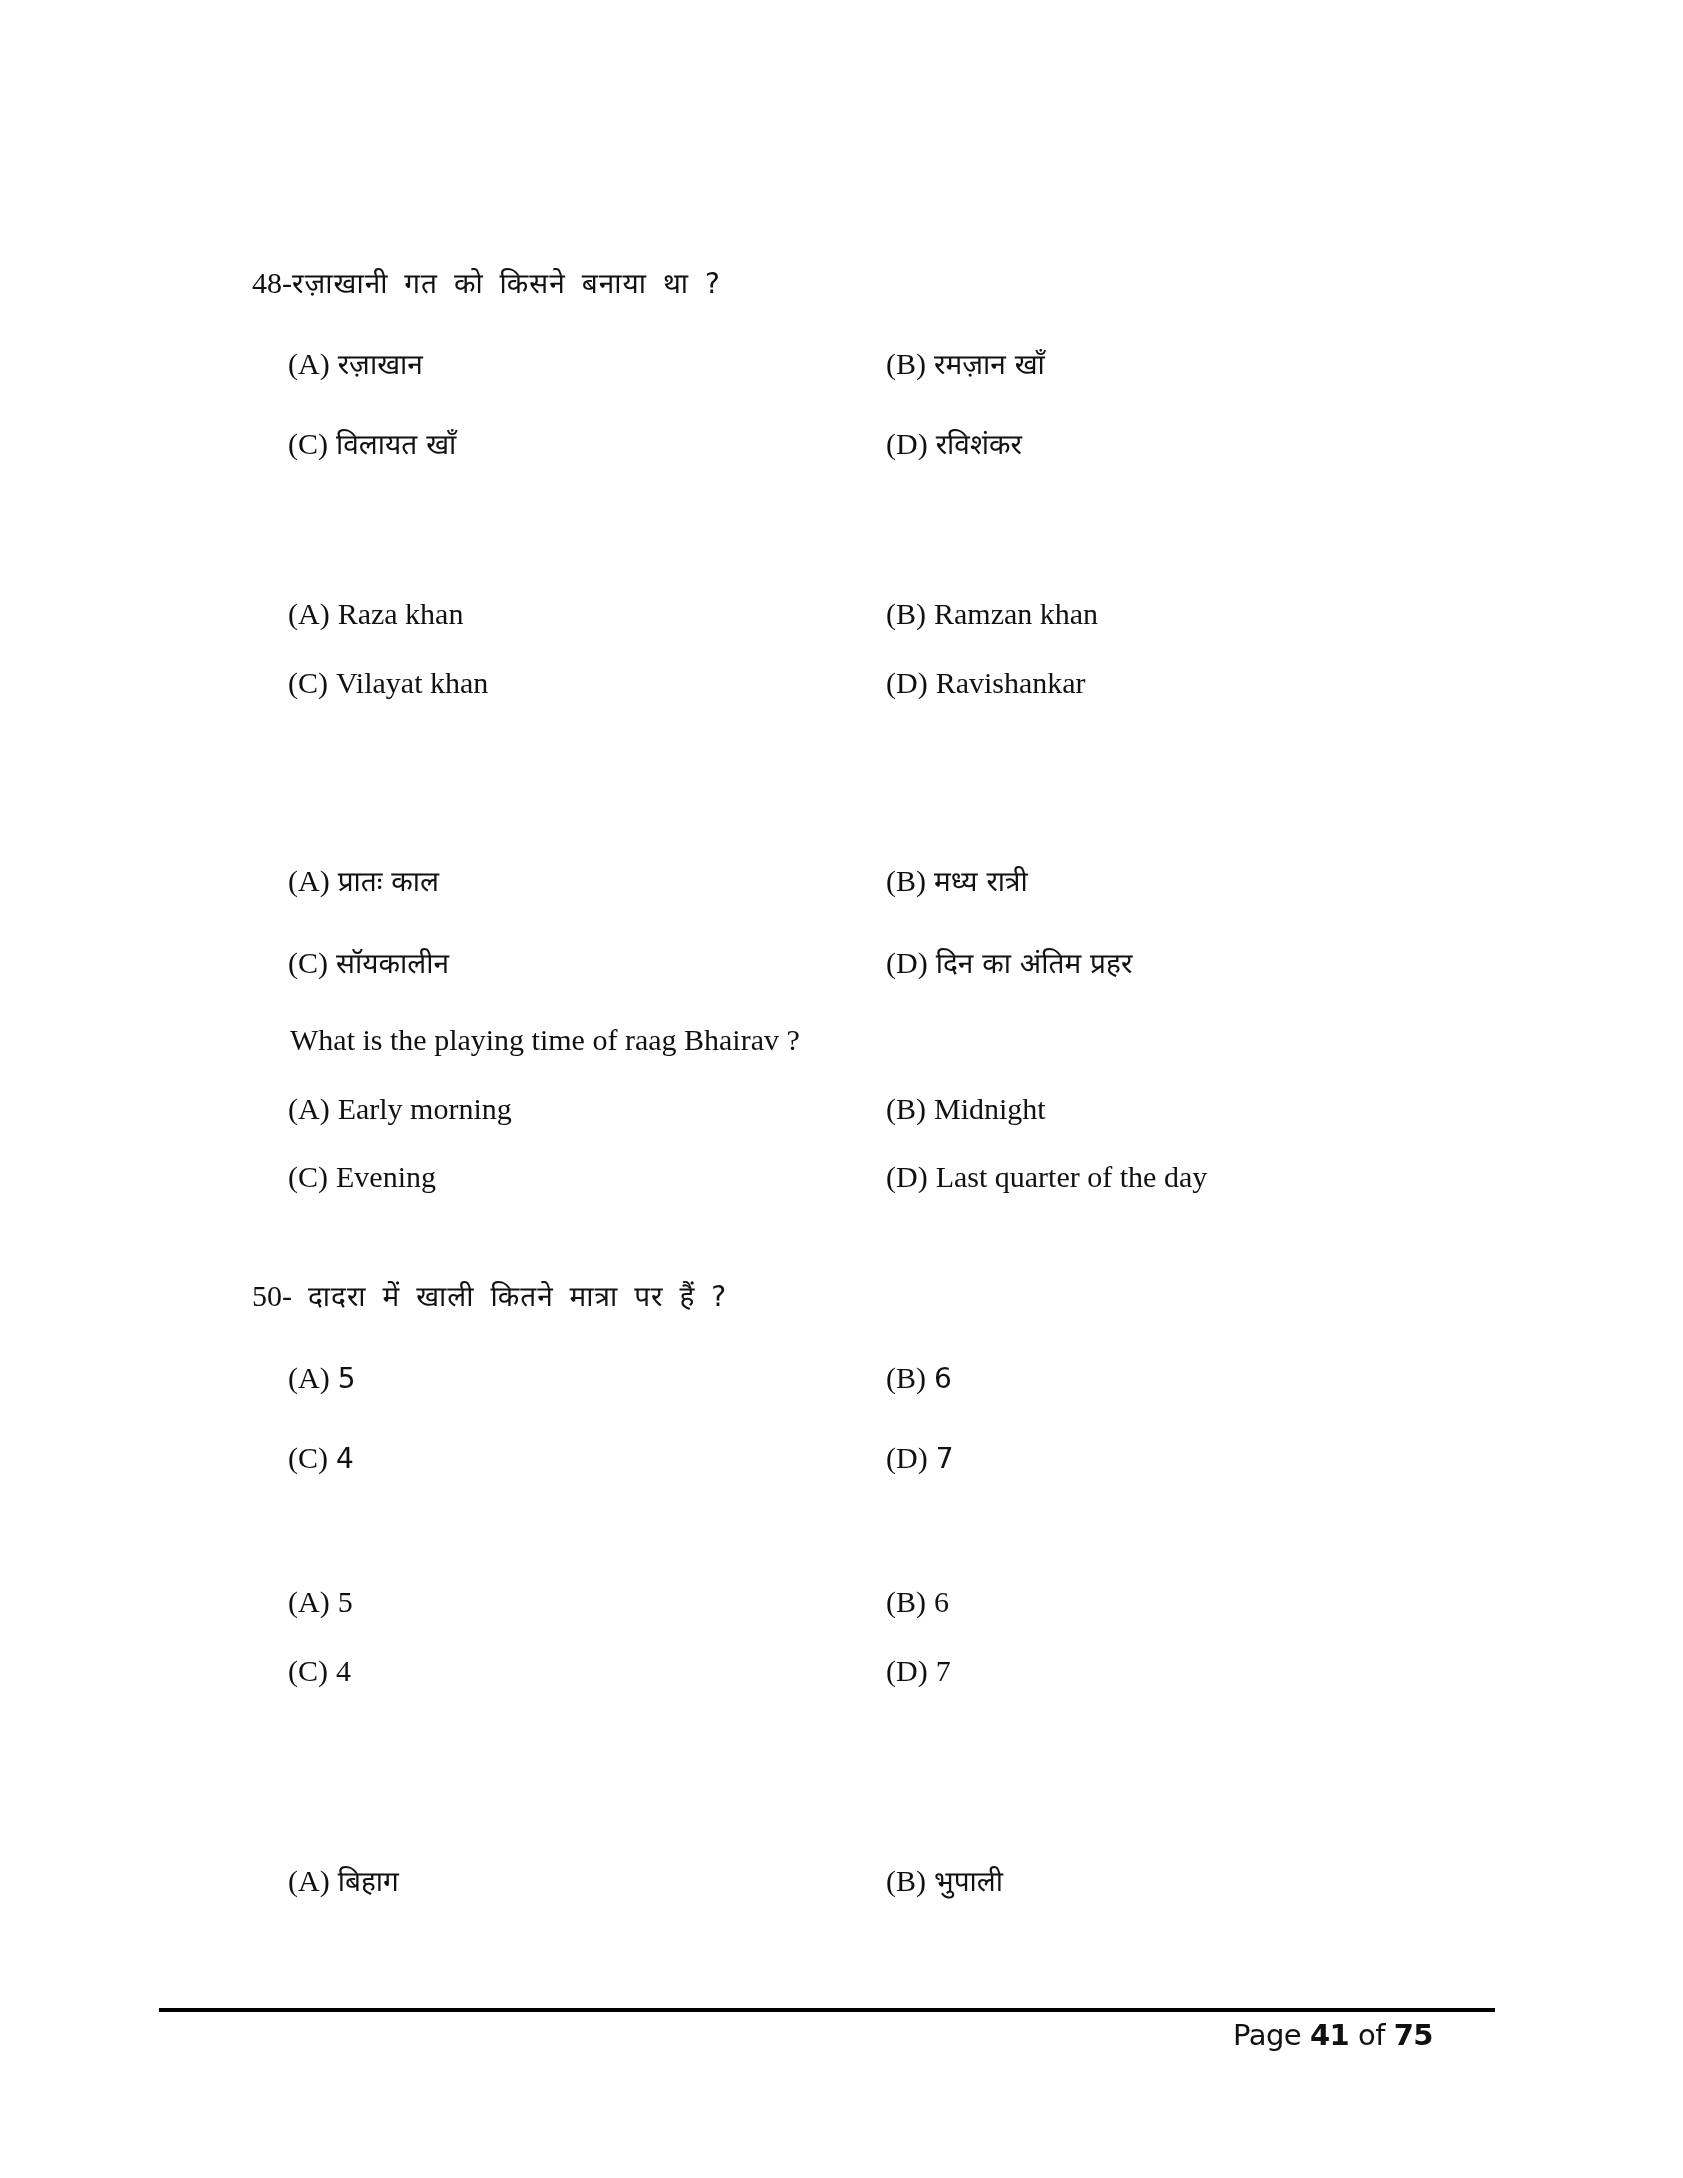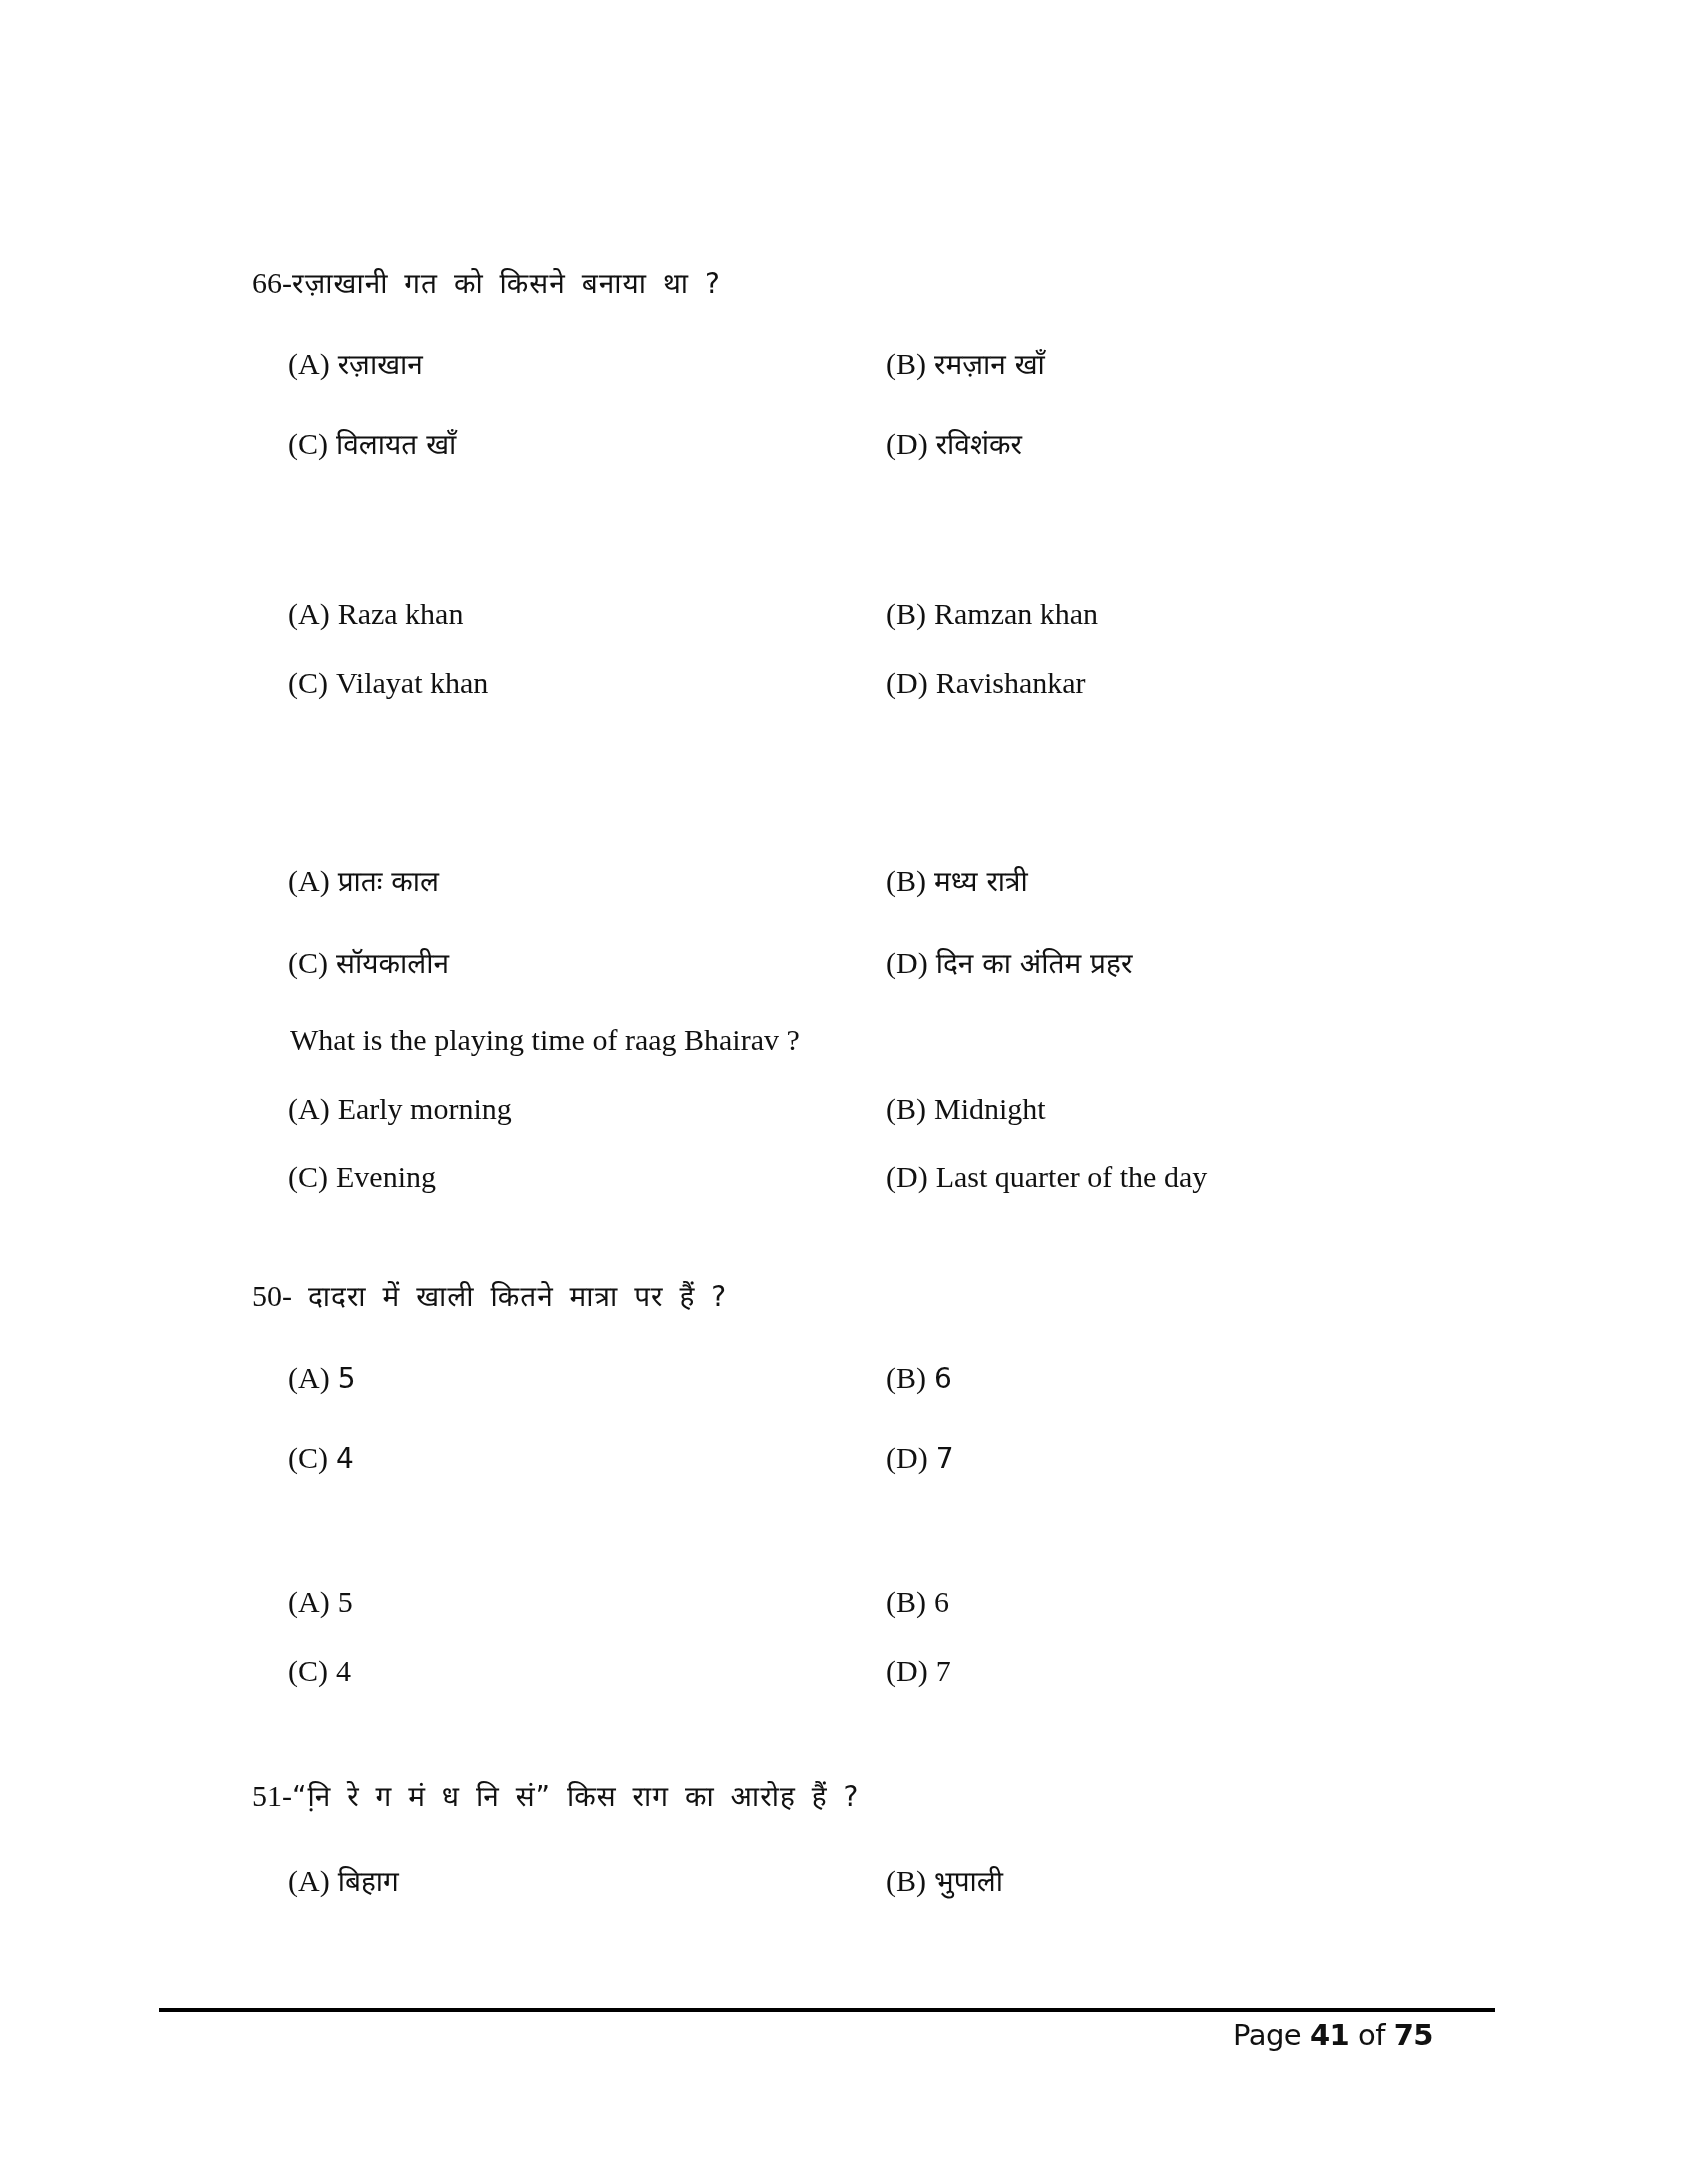--- a/index.html
+++ b/index.html
@@ -30,21 +30,21 @@
       letter-spacing: -0.5px;
     }
     .footer b { font-weight: bold; }
   </style>
 </head>
 <body>
 
 <div class="page">
 
   <div class="line q" style="top:283px">
-    <span>66-</span><span class="hi hi-q">रज़ाखानी गत को किसने बनाया था ?</span>
+    <span>48-</span><span class="hi hi-q">रज़ाखानी गत को किसने बनाया था ?</span>
   </div>
   <div class="line opt-l" style="top:364px"><span class="lbl">(A)</span><span class="hi">रज़ाखान</span></div>
   <div class="line opt-r" style="top:364px"><span class="lbl">(B)</span><span class="hi">रमज़ान खाँ</span></div>
   <div class="line opt-l" style="top:444px"><span class="lbl">(C)</span><span class="hi">विलायत खाँ</span></div>
   <div class="line opt-r" style="top:444px"><span class="lbl">(D)</span><span class="hi">रविशंकर</span></div>
 
   <div class="line opt-l" style="top:614px"><span class="lbl">(A)</span><span>Raza khan</span></div>
   <div class="line opt-r" style="top:614px"><span class="lbl">(B)</span><span>Ramzan khan</span></div>
   <div class="line opt-l" style="top:683px"><span class="lbl">(C)</span><span>Vilayat khan</span></div>
   <div class="line opt-r" style="top:683px"><span class="lbl">(D)</span><span>Ravishankar</span></div>
@@ -66,23 +66,20 @@
   <div class="line opt-l" style="top:1378px"><span class="lbl">(A)</span><span class="hi">5</span></div>
   <div class="line opt-r" style="top:1378px"><span class="lbl">(B)</span><span class="hi">6</span></div>
   <div class="line opt-l" style="top:1458px"><span class="lbl">(C)</span><span class="hi">4</span></div>
   <div class="line opt-r" style="top:1458px"><span class="lbl">(D)</span><span class="hi">7</span></div>
 
   <div class="line opt-l" style="top:1602px"><span class="lbl">(A)</span><span>5</span></div>
   <div class="line opt-r" style="top:1602px"><span class="lbl">(B)</span><span>6</span></div>
   <div class="line opt-l" style="top:1671px"><span class="lbl">(C)</span><span>4</span></div>
   <div class="line opt-r" style="top:1671px"><span class="lbl">(D)</span><span>7</span></div>
 
-  <div class="line q" style="top:1796px">
-    <span>51-</span><span class="hi hi-q">“नि़ रे ग मं ध नि सं” किस राग का आरोह हैं ?</span>
-  </div>
   <div class="line opt-l" style="top:1881px"><span class="lbl">(A)</span><span class="hi">बिहाग</span></div>
   <div class="line opt-r" style="top:1881px"><span class="lbl">(B)</span><span class="hi">भुपाली</span></div>
 
   <div class="rule"></div>
   <div class="footer">
     <span>Page</span>
     <b>41</b>
     <span>of</span>
     <b>75</b>
   </div>

